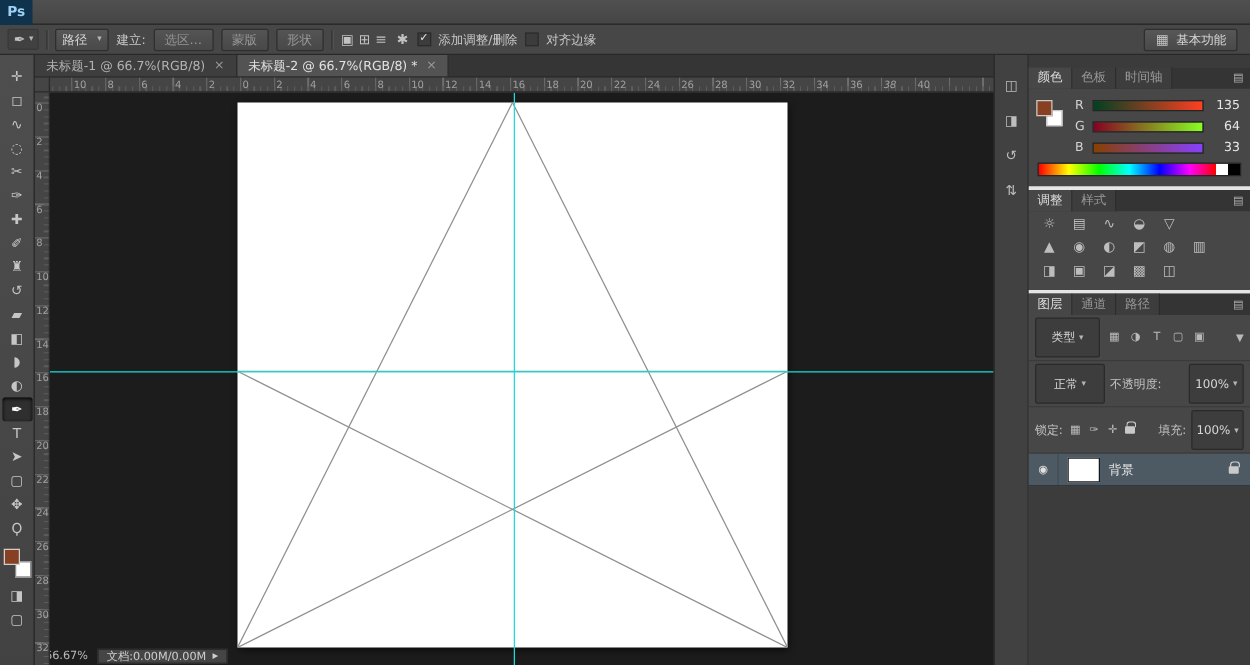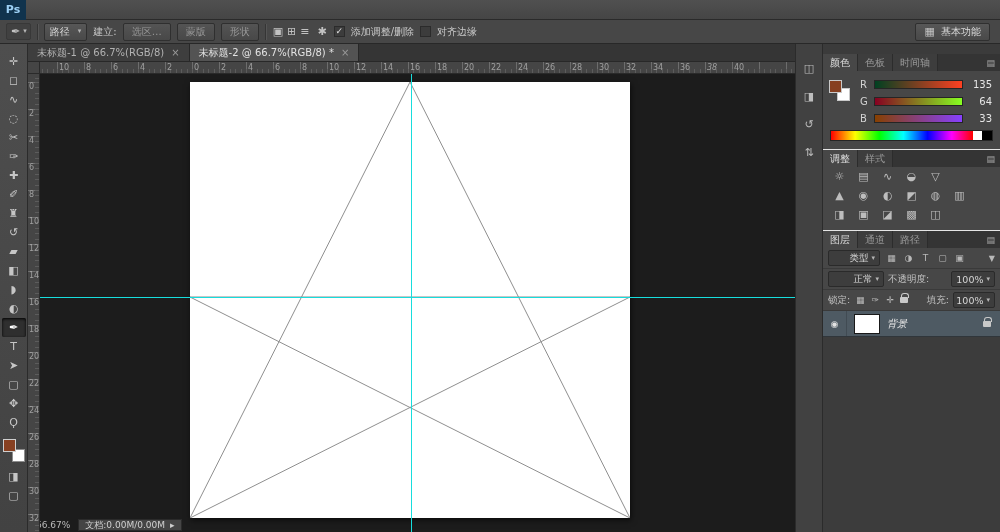--- a/index.html
+++ b/index.html
@@ -62,21 +62,21 @@
   
   .statusbar{position:absolute;left:30px;bottom:0;height:14px;right:205px;display:flex;align-items:center;gap:8px;padding:0 6px;font-size:9px;color:#b9b9b9;z-index:2;}
   .status-box{background:#454545;border:1px solid #2b2b2b;padding:0 6px;height:12px;display:flex;align-items:center;gap:5px;font-size:9px;color:#cfcfcf;}
 
   
   .dock{position:absolute;top:44px;right:177px;width:28px;bottom:0;background:#414141;border-left:1px solid #2b2b2b;border-right:1px solid #2b2b2b;display:flex;flex-direction:column;align-items:center;gap:11px;padding-top:16px;z-index:5;}
   .dock-icon{width:20px;height:17px;display:flex;align-items:center;justify-content:center;color:#bdbdbd;font-size:11px;border-radius:2px;}
 
   
   .panels{position:absolute;top:44px;right:0;width:177px;bottom:0;background:#3b3b3b;display:flex;flex-direction:column;padding-top:10px;z-index:5;}
-  .panel{background:#474747;border-bottom:1px solid #e5e5e5;}
+  .panel{background:#474747;border-bottom:3px solid #e5e5e5;}
   .panel-header{height:17px;background:#343434;display:flex;align-items:stretch;}
   .ptabs{display:flex;}
   .ptab{padding:0 7px;line-height:17px;font-size:10px;color:#9a9a9a;background:#3d3d3d;border-right:1px solid #2c2c2c;white-space:nowrap;}
   .ptab.active{background:#474747;color:#dedede;}
   .panel-menu{margin-left:auto;color:#a8a8a8;font-size:9px;align-self:center;padding-right:5px;}
 
   .color-body{padding:7px 8px 2px 6px;display:flex;gap:7px;}
   .swatch-widget{position:relative;width:24px;height:26px;flex:none;}
   .sw-fg{position:absolute;left:0;top:2px;width:13px;height:13px;border:1px solid #c9c9c9;z-index:2;}
   .sw-bg{position:absolute;left:8px;top:10px;width:13px;height:13px;border:1px solid #c9c9c9;background:#fff;}
@@ -90,34 +90,34 @@
   .chan-value{width:24px;text-align:right;font-size:10px;color:#e6e6e6;}
   .spectrum{height:11px;margin:4px 7px 8px 7px;border:1px solid #252525;background:linear-gradient(90deg,#ff0000 0%,#ffff00 15%,#00ff00 30%,#00ffff 45%,#0000ff 60%,#ff00ff 75%,#ff0000 88%,#ffffff 88%,#ffffff 94%,#000000 94%,#000000 100%);}
 
   .adjust-title{padding:6px 8px 3px;font-size:10px;color:#d0d0d0;}
   .adj-row{display:flex;gap:3px;padding:1px 6px;}
   .adj-icon{width:21px;height:17px;display:flex;align-items:center;justify-content:center;color:#bdbdbd;font-size:11px;}
   .adjust-panel{padding-bottom:6px;}
 
   .layers-panel{flex:1;display:flex;flex-direction:column;border-bottom:none;}
   .lrow{display:flex;align-items:center;gap:4px;padding:2px 5px;border-bottom:1px solid #3a3a3a;background:#474747;}
-  .combo{display:flex;align-items:center;justify-content:flex-end;gap:3px;background:#3d3d3d;border:1px solid #2a2a2a;border-radius:2px;height:16px;padding:0 4px;font-size:9.5px;color:#d6d6d6;white-space:nowrap;}
+  .combo{display:flex;align-items:center;justify-content:center;gap:3px;background:#3d3d3d;border:1px solid #2a2a2a;border-radius:2px;height:32px;padding:0 4px;font-size:9.5px;color:#d6d6d6;white-space:nowrap;}
   .small-label{font-size:9.5px;color:#c3c3c3;white-space:nowrap;}
   .filter-icons{display:flex;gap:2px;}
   .f-icon{width:15px;height:15px;display:flex;align-items:center;justify-content:center;color:#b9b9b9;font-size:9px;}
   .funnel{margin-left:auto;color:#b9b9b9;font-size:8px;}
   .lock-icons{display:flex;gap:3px;}
   .lock-icon{width:12px;height:14px;display:flex;align-items:center;justify-content:center;color:#b9b9b9;font-size:9px;}
   .css-lock{display:inline-block;width:8px;height:6px;background:#c9c9c9;border-radius:1px;position:relative;flex:none;}
   .css-lock::before{content:"";position:absolute;left:1px;top:-4px;width:6px;height:4px;border:1px solid #c9c9c9;border-bottom:none;border-radius:3px 3px 0 0;}
   .layers-list{flex:1;background:#3c3c3c;}
   .layer-row{height:26px;display:flex;align-items:center;background:#4e5a63;border-bottom:1px solid #30363b;}
   .eye-cell{width:24px;align-self:stretch;display:flex;align-items:center;justify-content:center;border-right:1px solid #414b53;color:#e2e2e2;font-size:9px;}
   .layer-thumb{width:26px;height:20px;background:#ffffff;border:1px solid #191919;margin:0 7px;flex:none;}
-  .layer-name{flex:1;font-size:10px;color:#e8e8e8;font-style:italic;}
+  .layer-name{flex:1;font-size:10px;color:#e8e8e8;}
   .layer-row .css-lock{margin-right:9px;}
 </style>
 </head>
 <body>
 
 <div class="menubar">
   <div class="ps-logo">Ps</div>
 </div>
 
 <div class="optionsbar">

